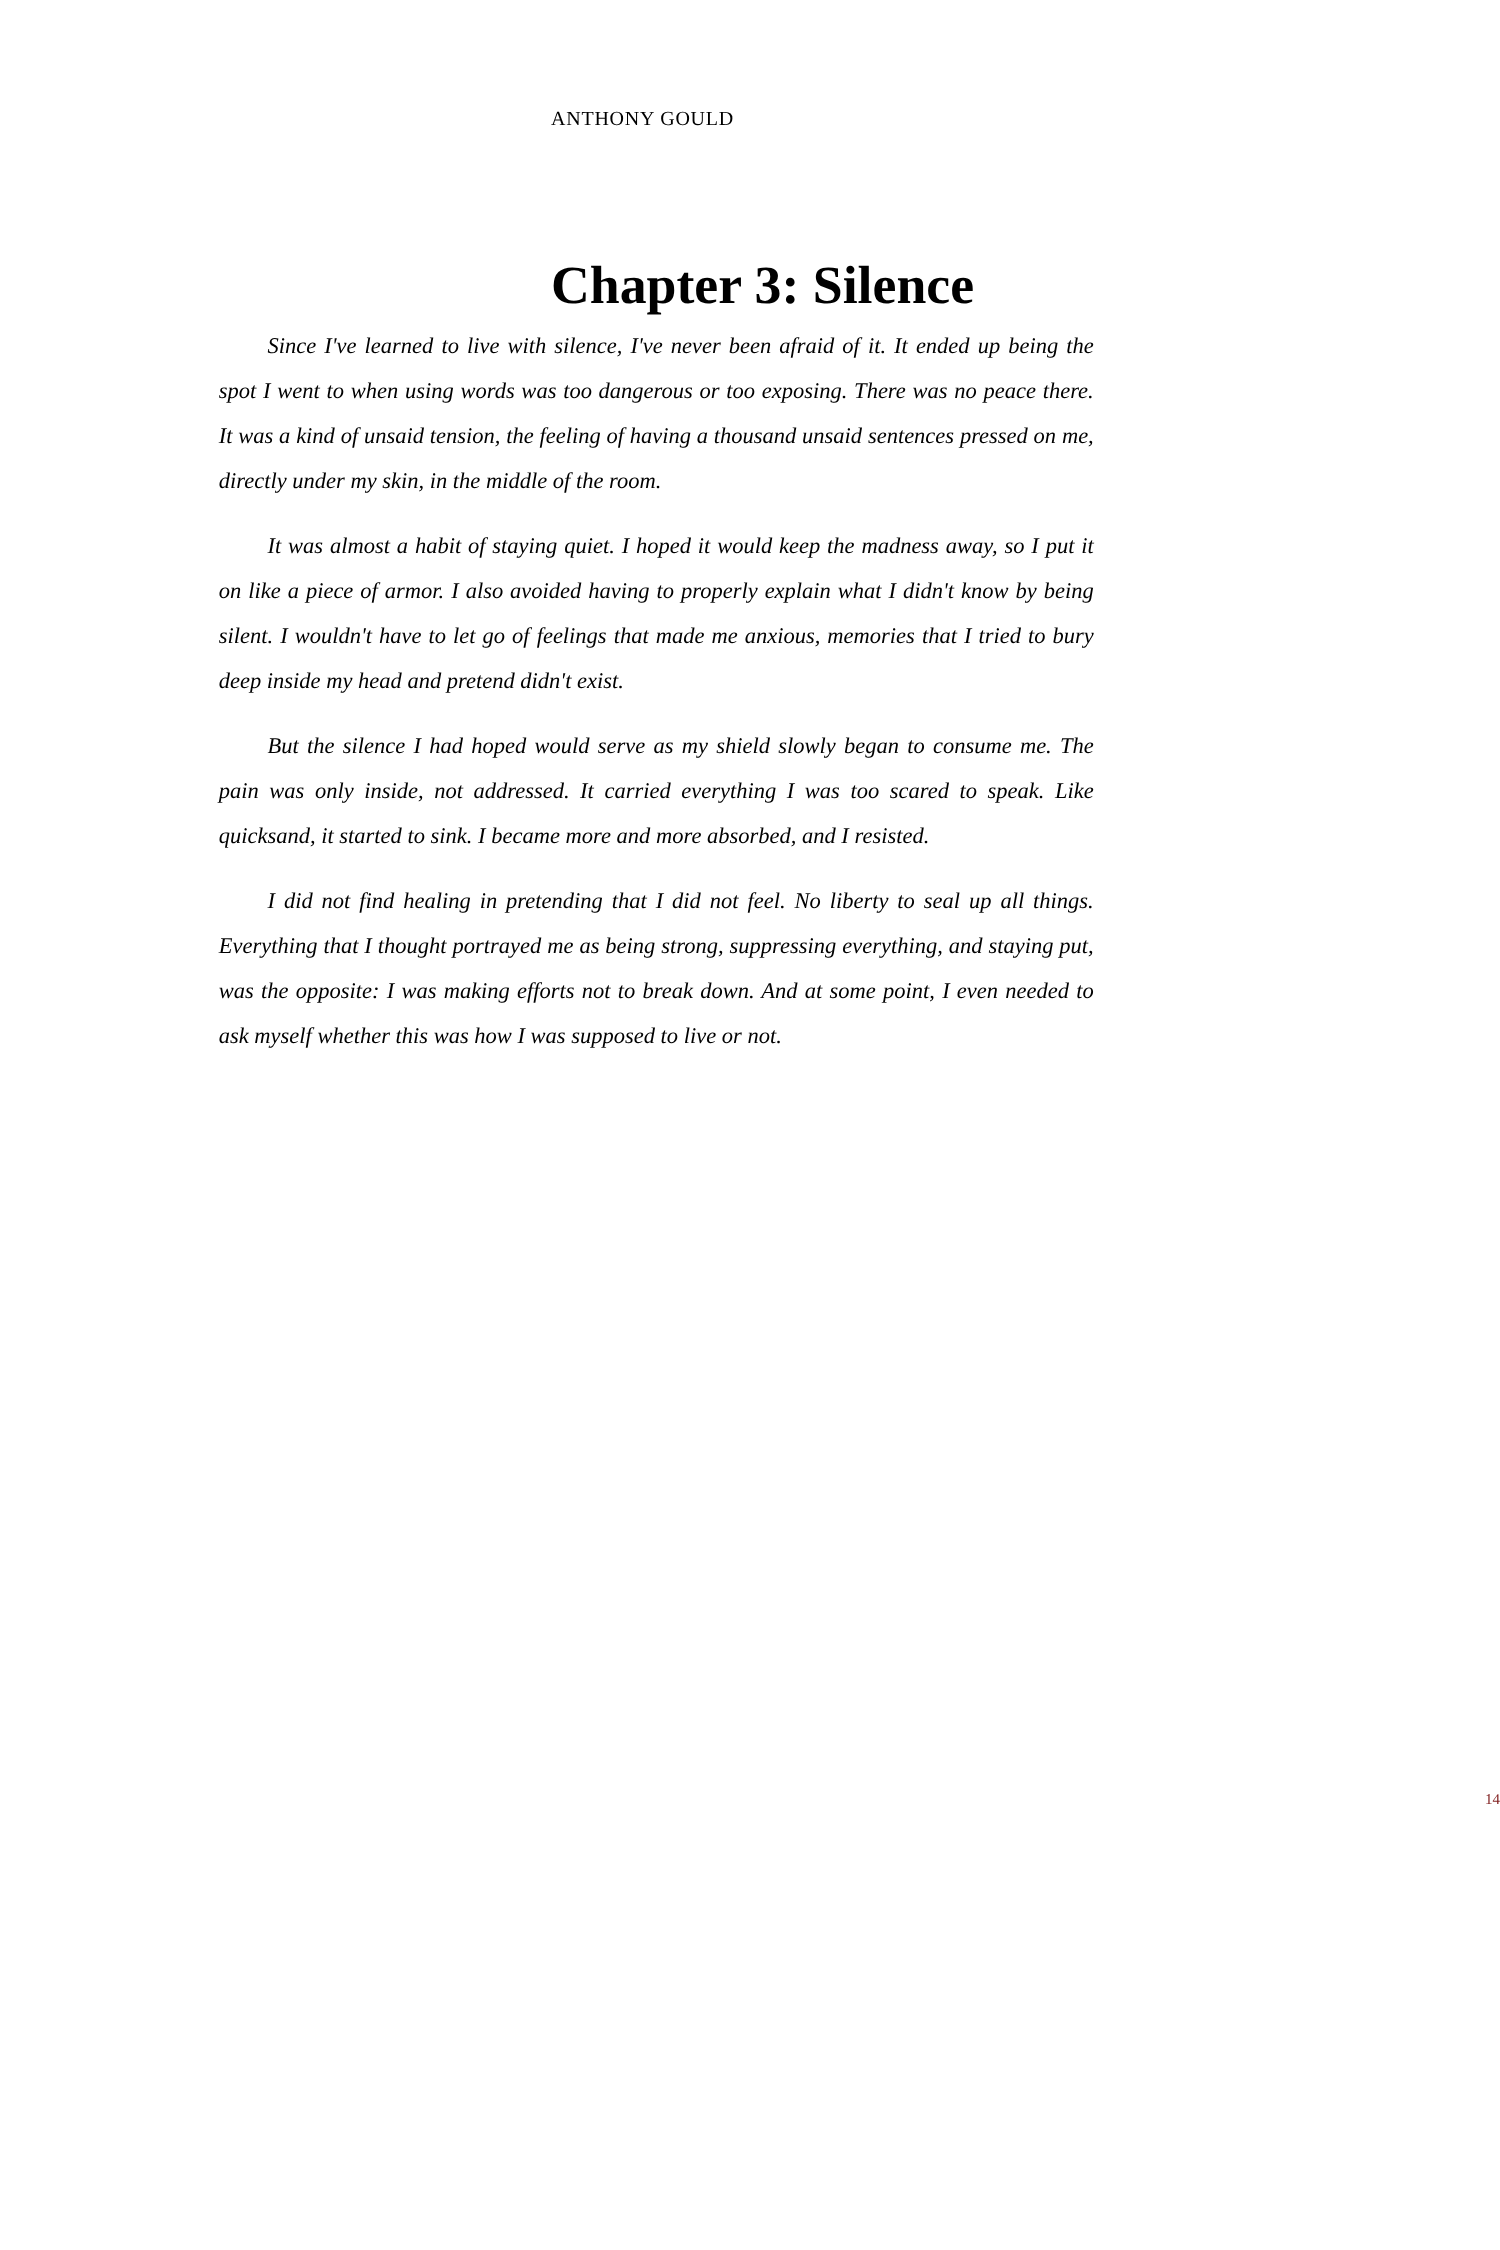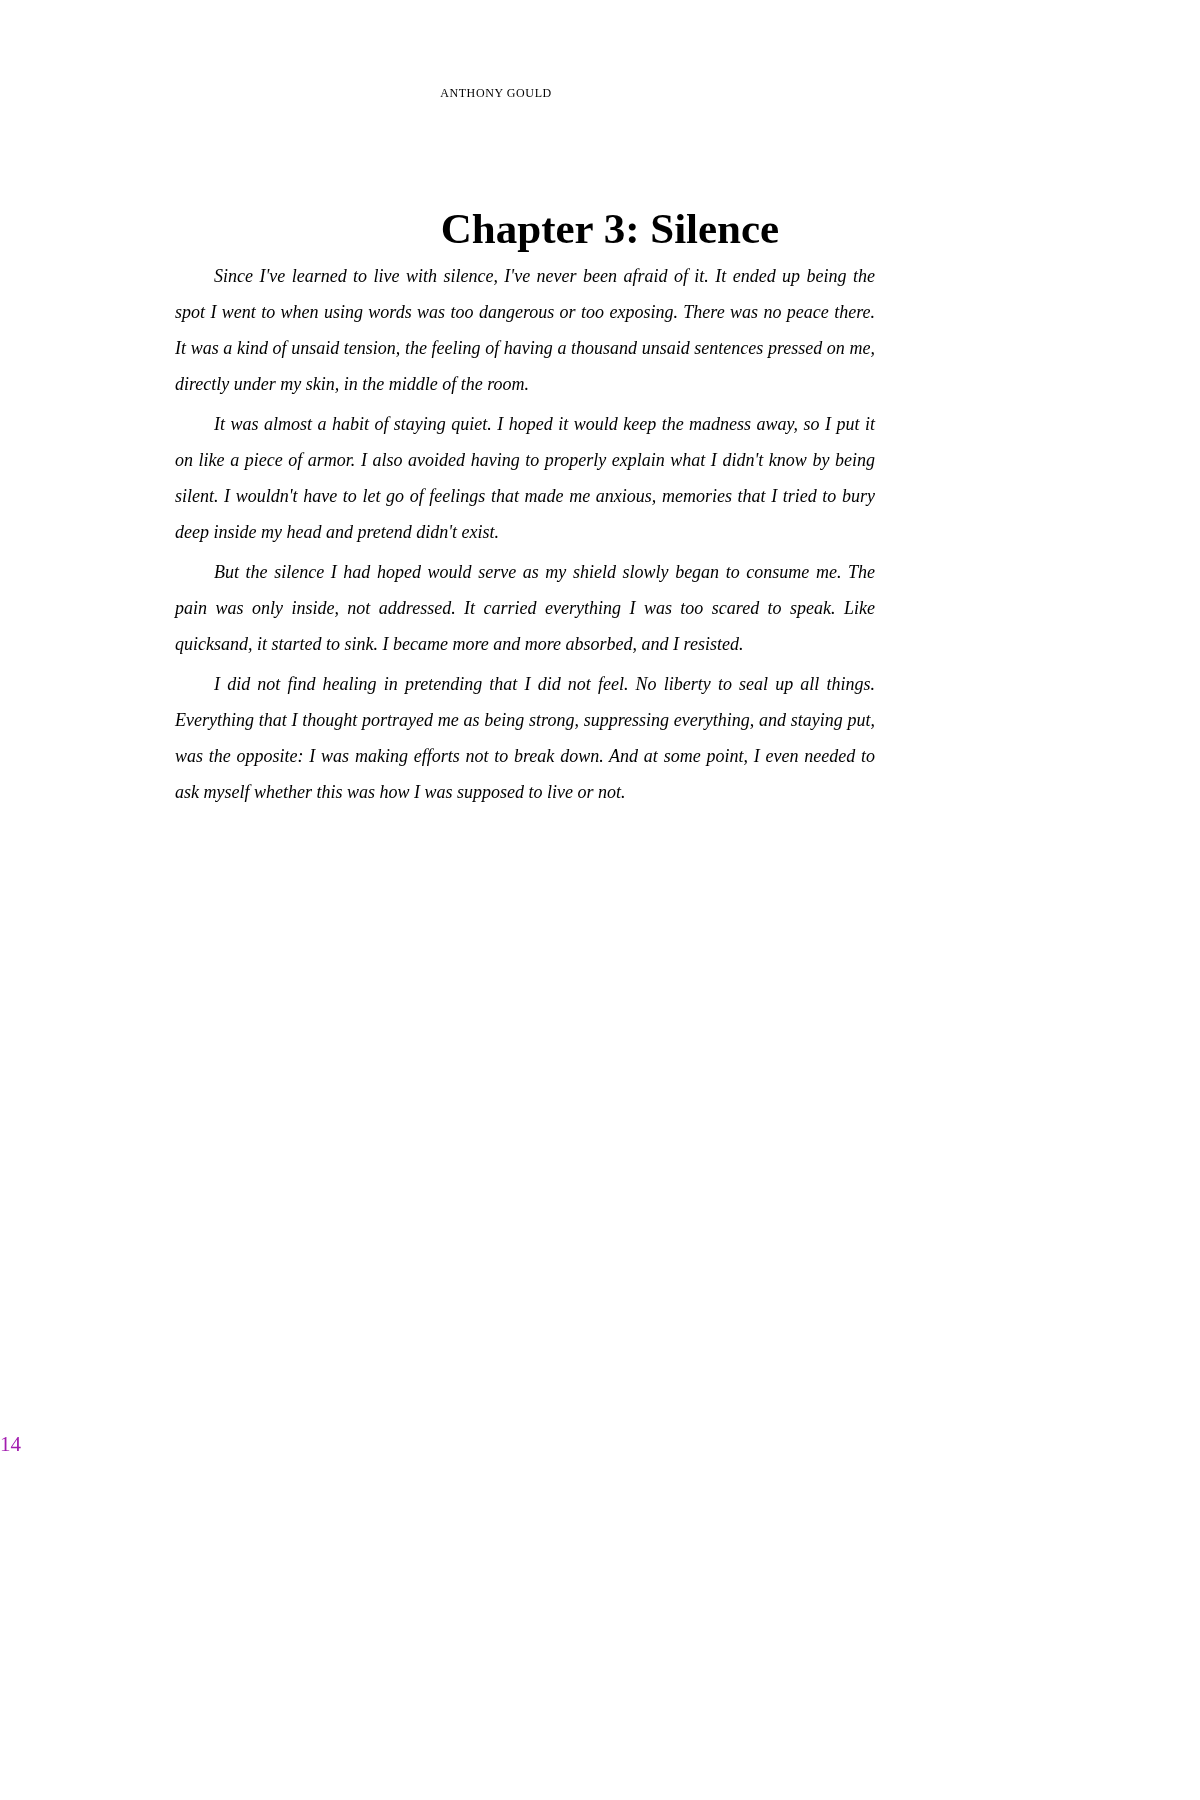--- a/index.html
+++ b/index.html
@@ -21,24 +21,25 @@
     background: #ffffff;
     box-sizing: border-box;
     overflow: hidden;
   }
   .running-header {
     position: absolute;
     top: 86px;
     left: 0;
     width: 992px;
     text-align: center;
-    font-size: 12px;
+    font-size: 16px;
     letter-spacing: 0.6px;
     line-height: 1.2;
     color: #000000;
+    padding-left: 18px;
   }
   .chapter-title {
     position: absolute;
     top: 175px;
     left: 0;
     width: 1200px;
     text-align: center;
     font-size: 43px;
     font-weight: bold;
     line-height: 1.15;
@@ -56,31 +57,31 @@
     font-size: 18px;
     line-height: 36px;
     text-align: justify;
     text-justify: inter-word;
     text-indent: 39px;
     color: #000000;
     hyphens: none;
     font-style: italic;
   }
   .para + .para {
-    margin-top: 4px;
+    margin-top: 16px;
   }
   .page-number {
     position: absolute;
     top: 1432px;
     left: 0;
     width: 1200px;
-    text-align: left;
-    font-size: 21px;
+    text-align: right;
+    font-size: 12px;
     line-height: 1.2;
-    color: #a21caf;
+    color: #7f1d1d;
   }
 </style>
 </head>
 <body>
 
 <div class="page">
 
   <div class="running-header">ANTHONY GOULD</div>
 
   <h1 class="chapter-title">Chapter 3: Silence</h1>

